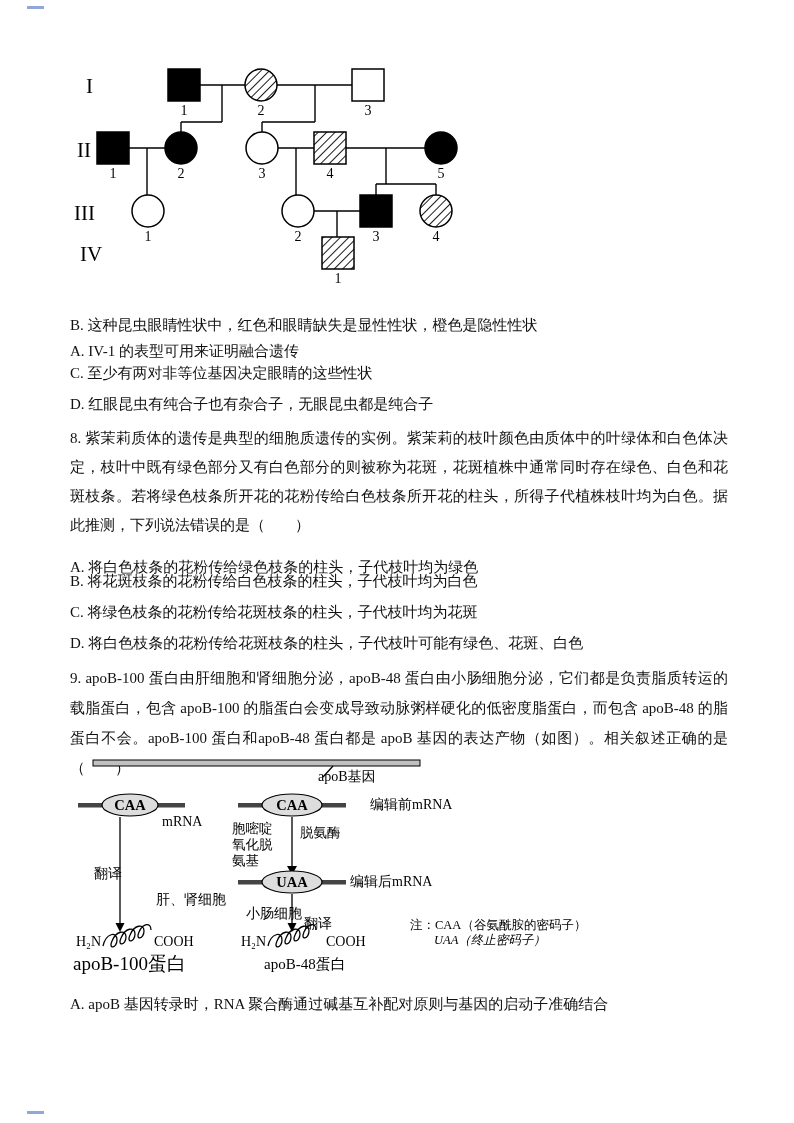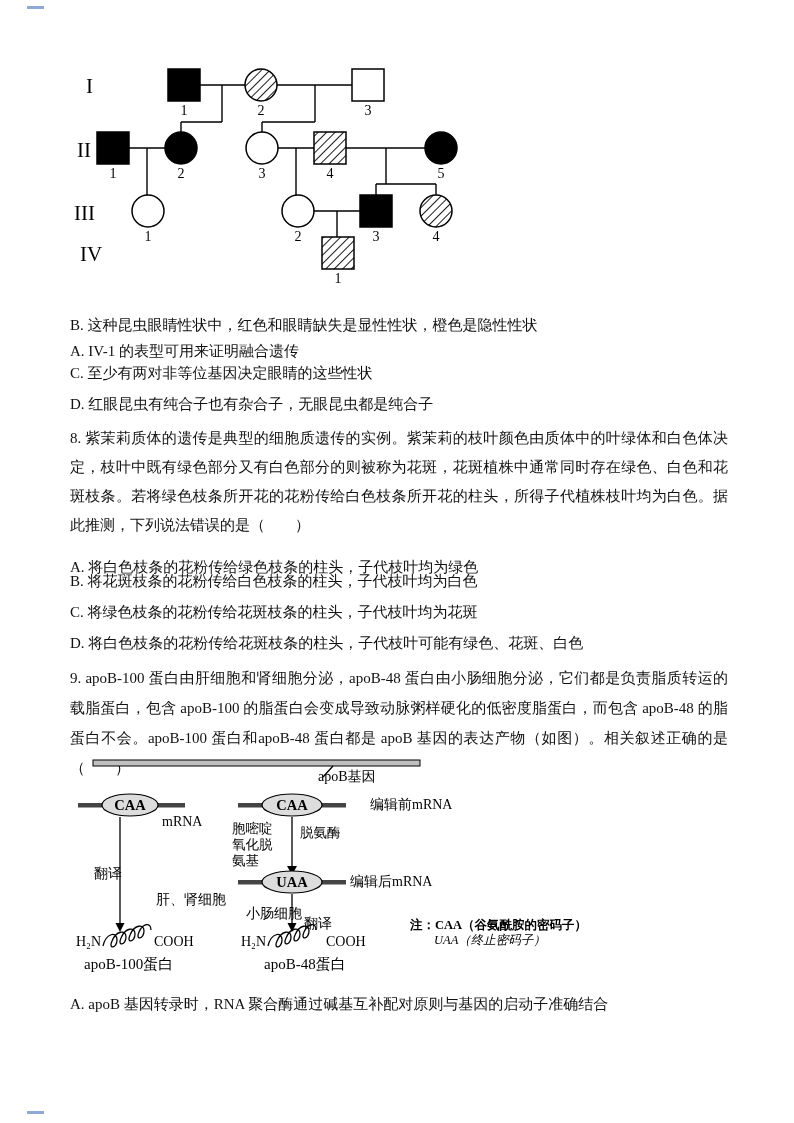--- a/index.html
+++ b/index.html
@@ -157,20 +157,20 @@
 氨基</div>
 <div class="dlabel" style="left:300px;top:825px;font-size:13.5px;">脱氨酶</div>
 <div class="codon" style="left:262px;top:874px;">UAA</div>
 <div class="dlabel b" style="left:350px;top:874px;">编辑后mRNA</div>
 <div class="dlabel" style="left:94px;top:866px;">翻译</div>
 <div class="dlabel" style="left:124px;top:892px;margin-left:32px;">肝、肾细胞</div>
 <div class="dlabel" style="left:246px;top:906px;">小肠细胞</div>
 <div class="dlabel" style="left:304px;top:916px;">翻译</div>
 <div class="dlabel" style="left:76px;top:934px;">H₂N</div>
 <div class="dlabel" style="left:154px;top:934px;">COOH</div>
-<div class="dlabel b" style="left:84px;top:956px;font-size:15px;">apoB-100蛋白</div>
+<div class="dlabel b" style="left:73px;top:956px;font-size:19px;">apoB-100蛋白</div>
 <div class="dlabel" style="left:241px;top:934px;">H₂N</div>
 <div class="dlabel" style="left:326px;top:934px;">COOH</div>
 <div class="dlabel b" style="left:264px;top:956px;font-size:15px;">apoB-48蛋白</div>
-<div class="note" style="left:410px;top:917px;font-weight:bold;">注：CAA（谷氨酰胺的密码子）</div>
+<div class="note" style="left:410px;top:917px;">注：CAA（谷氨酰胺的密码子）</div>
 <div class="note" style="left:434px;top:932px;font-style:italic;">UAA（终止密码子）</div>
 
 <div class="opt" style="top:995px;">A. apoB 基因转录时，RNA 聚合酶通过碱基互补配对原则与基因的启动子准确结合</div>
 
 </body></html>

